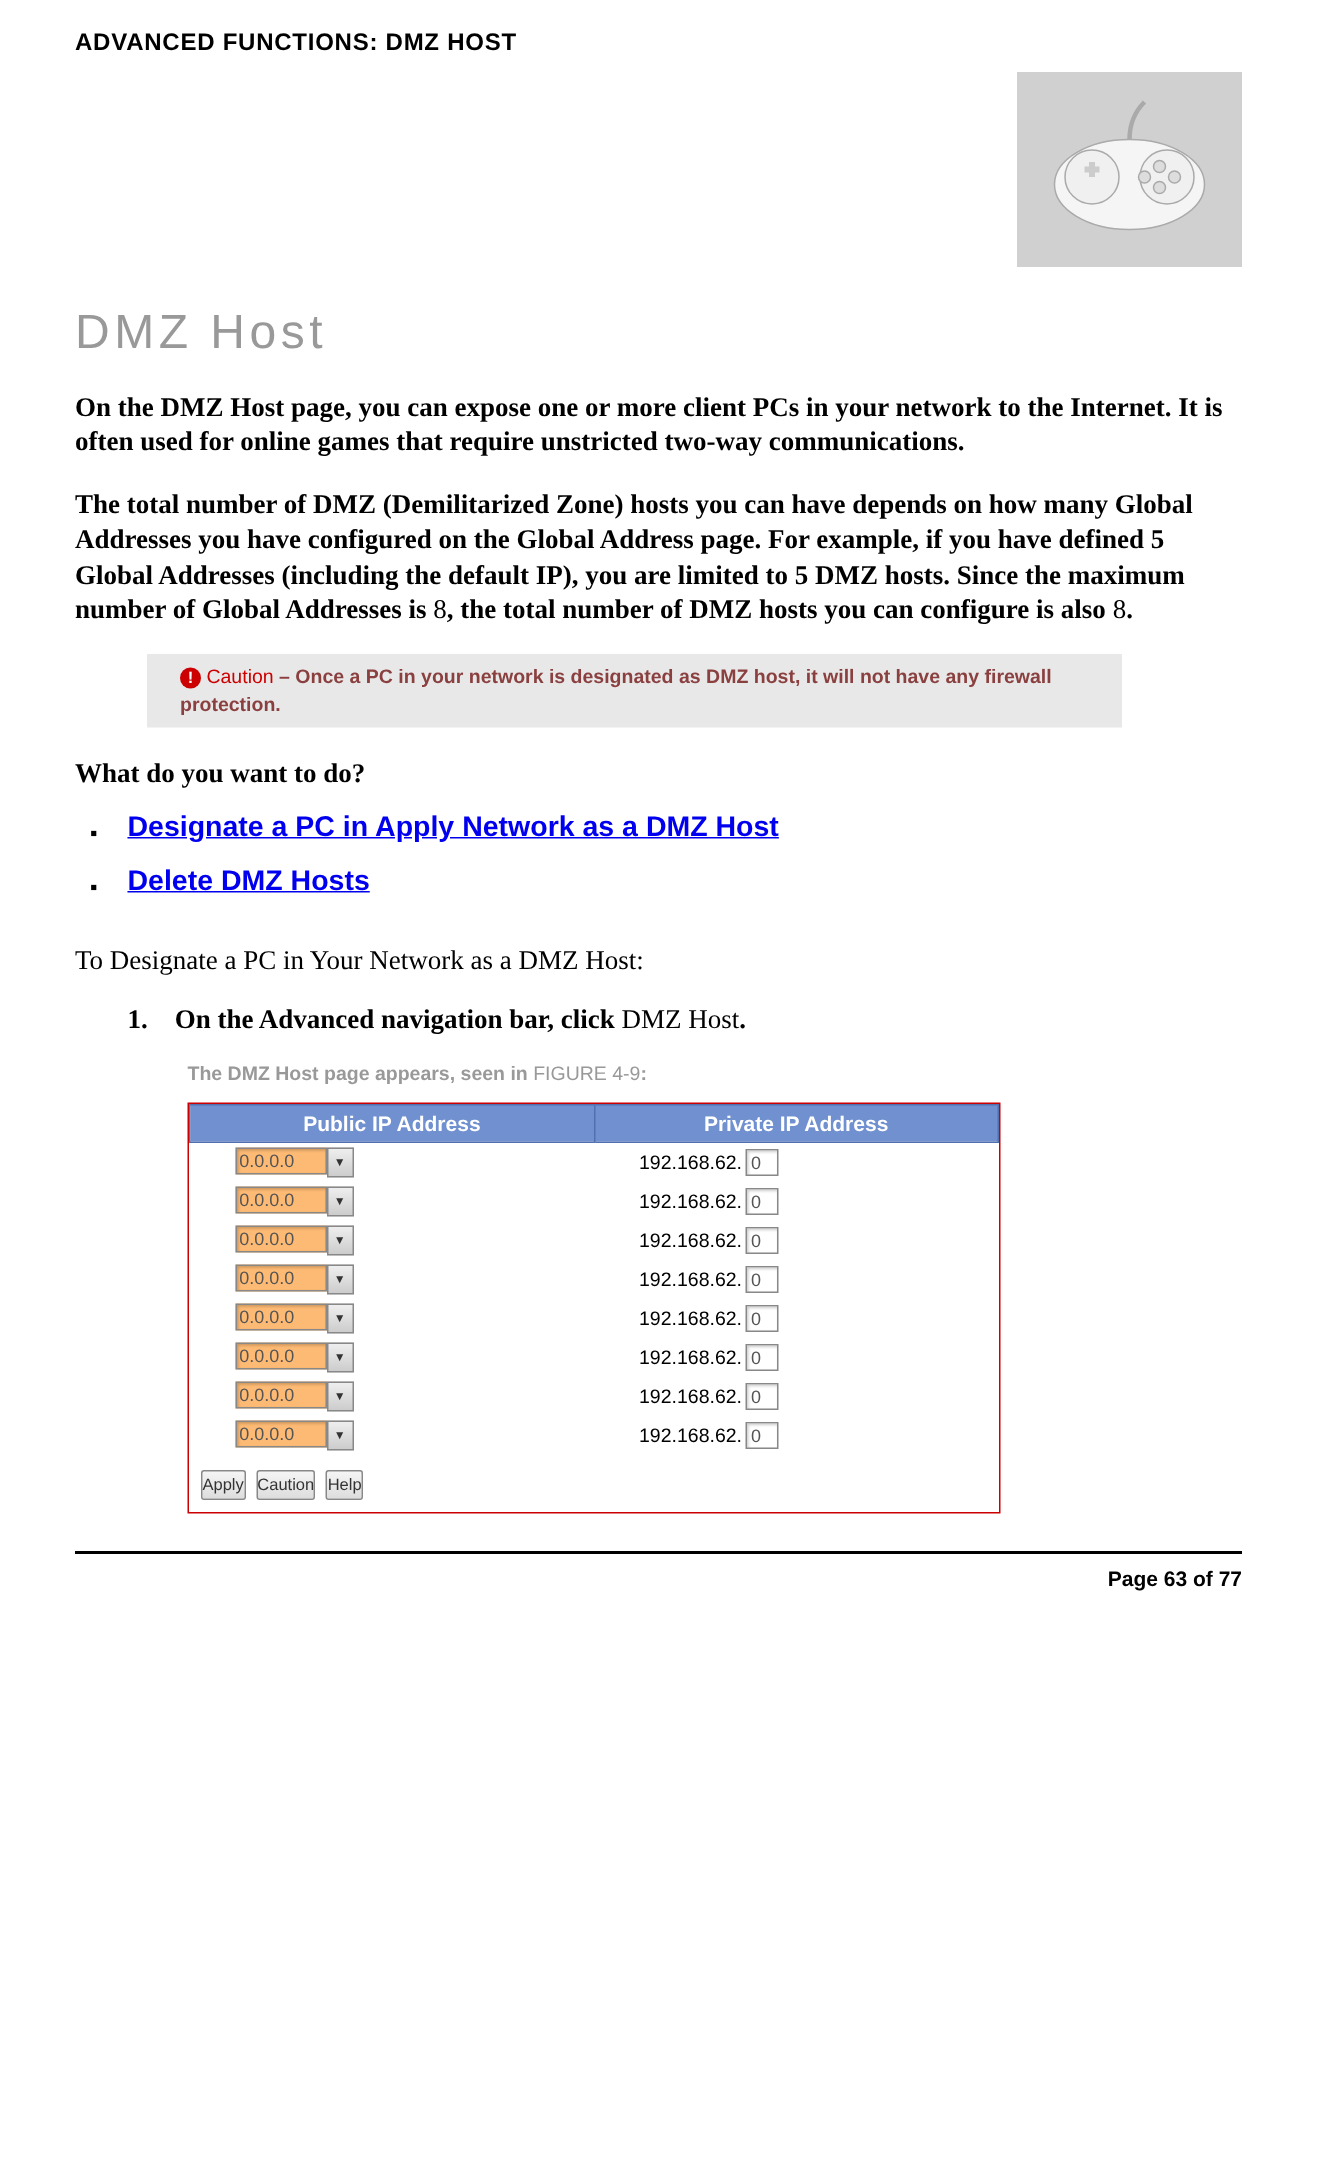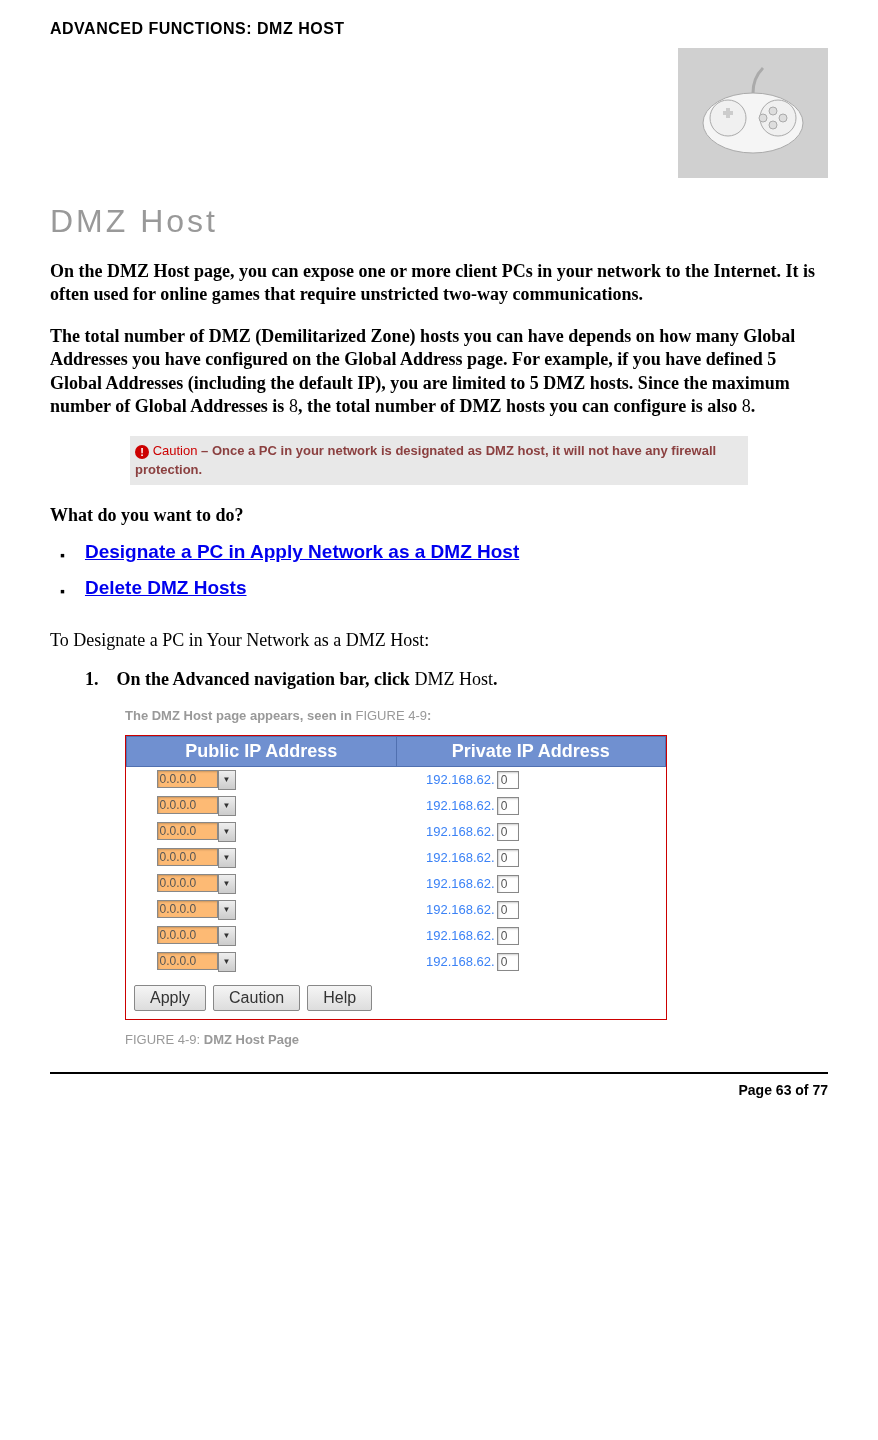--- a/index.html
+++ b/index.html
@@ -45,22 +45,22 @@
       font-size: 18px;
       font-weight: bold;
       line-height: 1.3;
       margin-bottom: 18px;
     }
     .body-text .regular {
       font-weight: normal;
     }
     .caution-box {
       background: #e8e8e8;
-      margin: 0 80px 20px 80px;
-      padding: 6px 5px;
+      margin: 0 80px 20px 48px;
+      padding: 6px 22px;
       font-family: Verdana, Arial, sans-serif;
       font-size: 13px;
       font-weight: bold;
       color: #8B4040;
       line-height: 1.4;
     }
     .caution-icon {
       display: inline-block;
       width: 14px;
       height: 14px;
@@ -150,21 +150,21 @@
     }
     .ip-table {
       width: 100%;
       border-collapse: collapse;
     }
     .ip-table th {
       background: #7090d0;
       color: #fff;
       font-family: Arial, sans-serif;
       font-weight: bold;
-      font-size: 18px;
+      font-size: 14px;
       padding: 4px;
       border: 1px solid #5070b0;
       width: 50%;
     }
     .ip-table td {
       padding: 3px 30px;
       font-family: Arial, sans-serif;
       font-size: 13px;
       color: #555;
       vertical-align: middle;
@@ -184,42 +184,42 @@
       height: 18px;
       background: linear-gradient(#eee, #ccc);
       border: 1px solid #888;
       vertical-align: middle;
       text-align: center;
       font-size: 8px;
       line-height: 18px;
       color: #333;
     }
     .private-ip {
-      color: #3b82f6;
+      color: #000000;
     }
     .ip-input {
       display: inline-block;
       border: 1px solid #888;
       background: #fff;
       padding: 1px 3px;
       font-size: 12px;
       width: 14px;
       box-shadow: inset 1px 1px 2px rgba(0,0,0,0.2);
       margin-left: 2px;
     }
     .button-row {
       padding: 10px 8px 8px 8px;
     }
     .btn {
       display: inline-block;
       background: linear-gradient(#f5f5f5, #ddd);
       border: 1px solid #888;
-      padding: 3px 15px;
-      font-family: Arial, sans-serif;
-      font-size: 16px;
+      padding: 3px 0;
+      font-family: Arial, sans-serif;
+      font-size: 11px;
       color: #333;
       margin-right: 3px;
       border-radius: 2px;
     }
     .figure-caption {
       font-family: Verdana, Arial, sans-serif;
       font-size: 13px;
       color: #999;
       margin: 12px 0 0 0;
     }
@@ -341,18 +341,15 @@
       </tr>
     </tbody>
       </table>
     <div class="button-row">
       <span class="btn">Apply</span>
       <span class="btn">Caution</span>
       <span class="btn">Help</span>
     </div>
   </div>
 
-  <div class="figure-caption">
-    <span class="fc-label">FIGURE 4-9: </span><span class="fc-title">DMZ Host Page</span>
-  </div>
 </div>
 
 <div class="footer">Page 63 of 77</div>
 
 </body></html>

